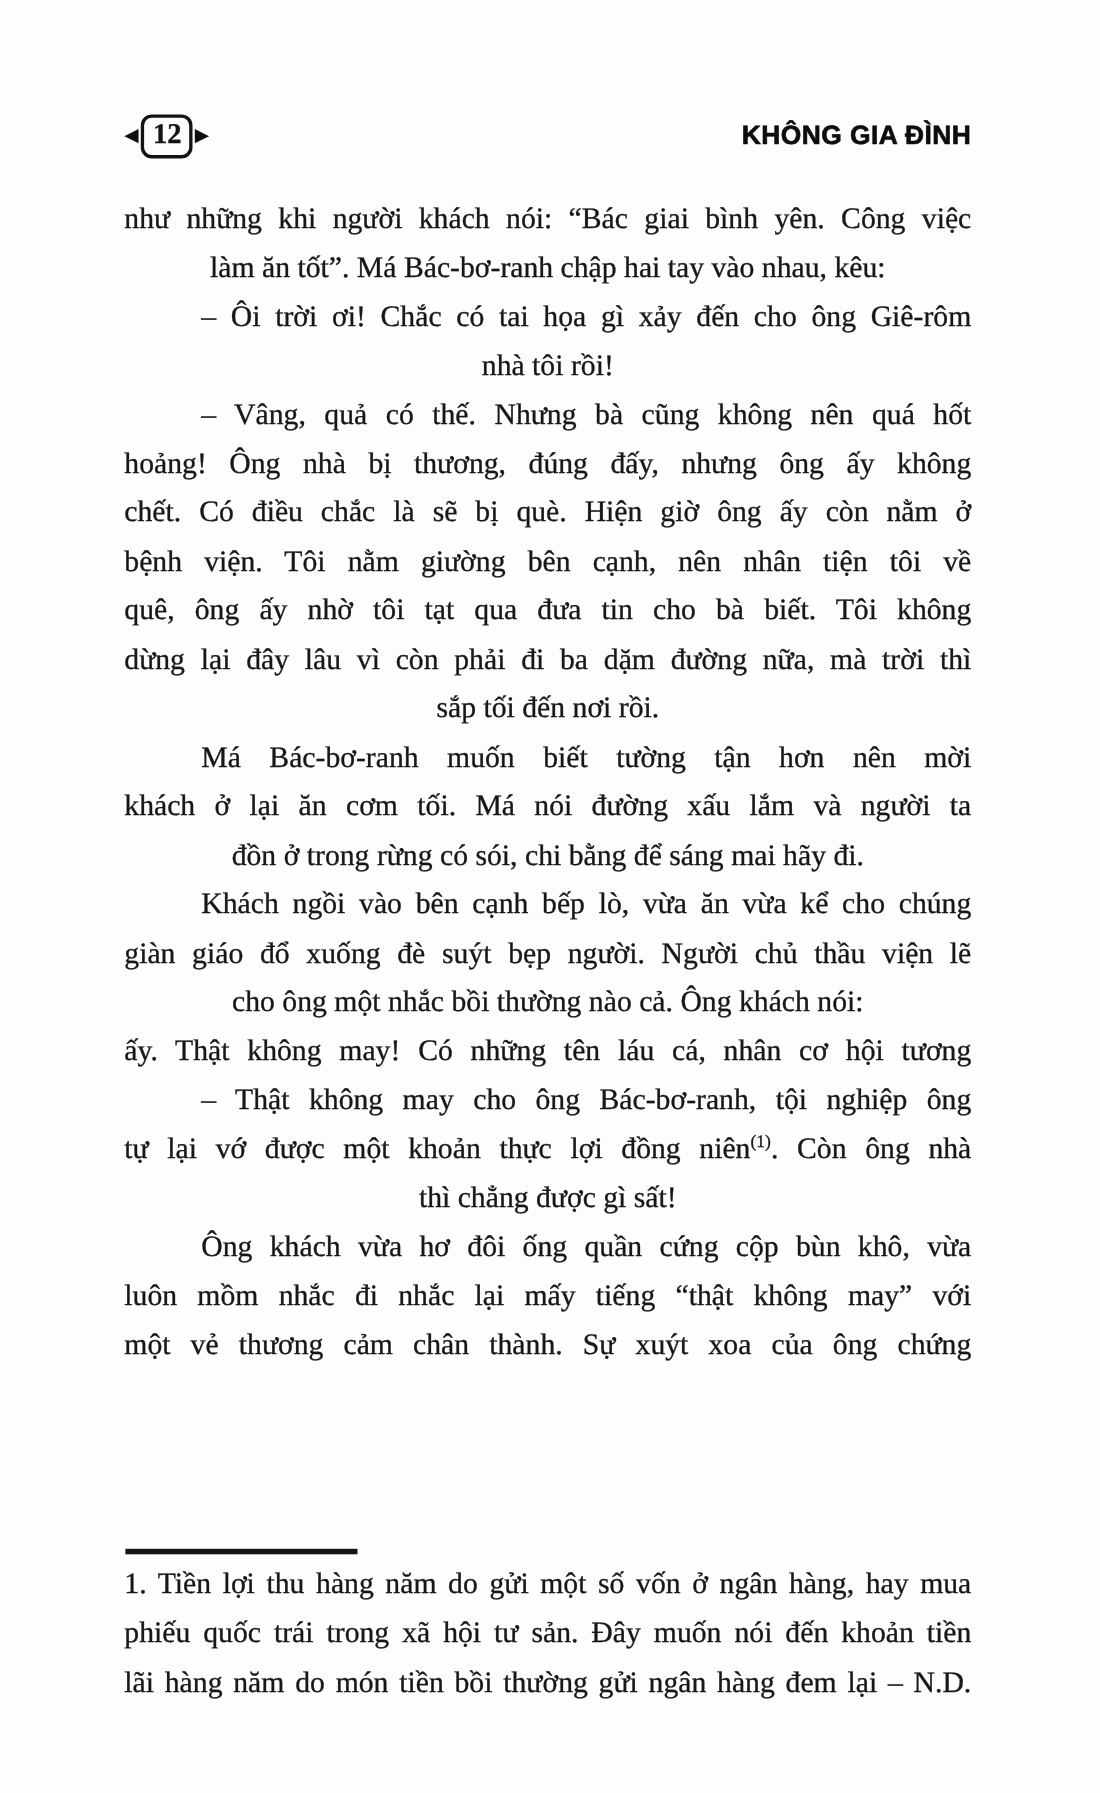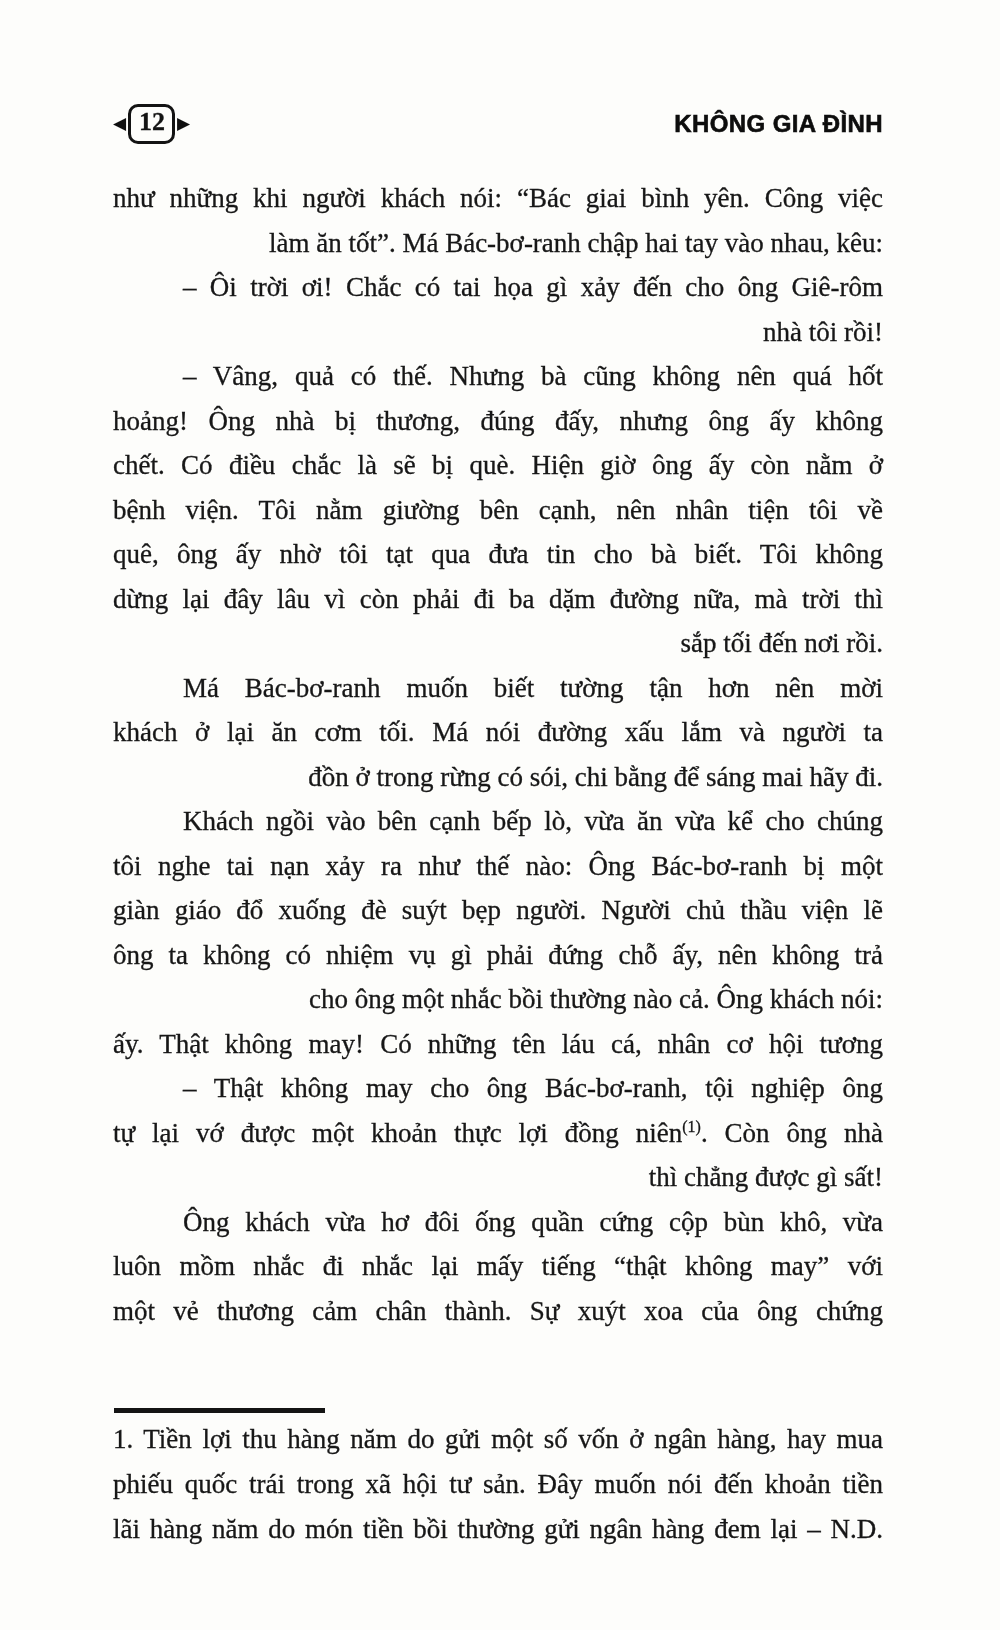--- a/index.html
+++ b/index.html
@@ -31,21 +31,21 @@
   .title {
     font-family:"Liberation Sans","DejaVu Sans",sans-serif;
     font-weight:700; font-size:24px; letter-spacing:0.4px; color:#0d0d0d;margin-left:37px;
     -webkit-text-stroke:0.6px #0d0d0d;
   }
   
   .bodytext {
     position:absolute; top:176px; left:113px; width:770px;
     font-size:27px; line-height:44.5px;
   }
-  .ln { text-align:right; white-space:normal; }
+  .ln { text-align:center; white-space:normal; }
   .j  { text-align:justify; text-align-last:justify; text-justify:inter-word; }
   .in { text-indent:70px; }
   sup.fnref { font-size:16px; line-height:0; vertical-align:10px; }
   
   .divider {
     position:absolute; top:1408px; left:114px; width:211px; height:5px;
     background:#141414;
   }
   .footnote {
     position:absolute; top:1417px; left:113px; width:770px;
@@ -75,23 +75,21 @@
     <div class="ln j">hoảng! Ông nhà bị thương, đúng đấy, nhưng ông ấy không</div>
     <div class="ln j">chết. Có điều chắc là sẽ bị què. Hiện giờ ông ấy còn nằm ở</div>
     <div class="ln j">bệnh viện. Tôi nằm giường bên cạnh, nên nhân tiện tôi về</div>
     <div class="ln j">quê, ông ấy nhờ tôi tạt qua đưa tin cho bà biết. Tôi không</div>
     <div class="ln j">dừng lại đây lâu vì còn phải đi ba dặm đường nữa, mà trời thì</div>
     <div class="ln">sắp tối đến nơi rồi.</div>
     <div class="ln j in">Má Bác-bơ-ranh muốn biết tường tận hơn nên mời</div>
     <div class="ln j">khách ở lại ăn cơm tối. Má nói đường xấu lắm và người ta</div>
     <div class="ln">đồn ở trong rừng có sói, chi bằng để sáng mai hãy đi.</div>
     <div class="ln j in">Khách ngồi vào bên cạnh bếp lò, vừa ăn vừa kể cho chúng</div>
-    <div class="ln j">tôi nghe tai nạn xảy ra như thế nào: Ông Bác-bơ-ranh bị một</div>
     <div class="ln j">giàn giáo đổ xuống đè suýt bẹp người. Người chủ thầu viện lẽ</div>
-    <div class="ln j">ông ta không có nhiệm vụ gì phải đứng chỗ ấy, nên không trả</div>
     <div class="ln">cho ông một nhắc bồi thường nào cả. Ông khách nói:</div>
     <div class="ln j">ấy. Thật không may! Có những tên láu cá, nhân cơ hội tương</div>
     <div class="ln j in">– Thật không may cho ông Bác-bơ-ranh, tội nghiệp ông</div>
     <div class="ln j">
       <span>tự lại vớ được một khoản thực lợi đồng niên</span><sup class="fnref">(1)</sup><span>. Còn ông nhà</span>
     </div>
     <div class="ln">thì chẳng được gì sất!</div>
     <div class="ln j in">Ông khách vừa hơ đôi ống quần cứng cộp bùn khô, vừa</div>
     <div class="ln j">luôn mồm nhắc đi nhắc lại mấy tiếng “thật không may” với</div>
     <div class="ln j">một vẻ thương cảm chân thành. Sự xuýt xoa của ông chứng</div>

